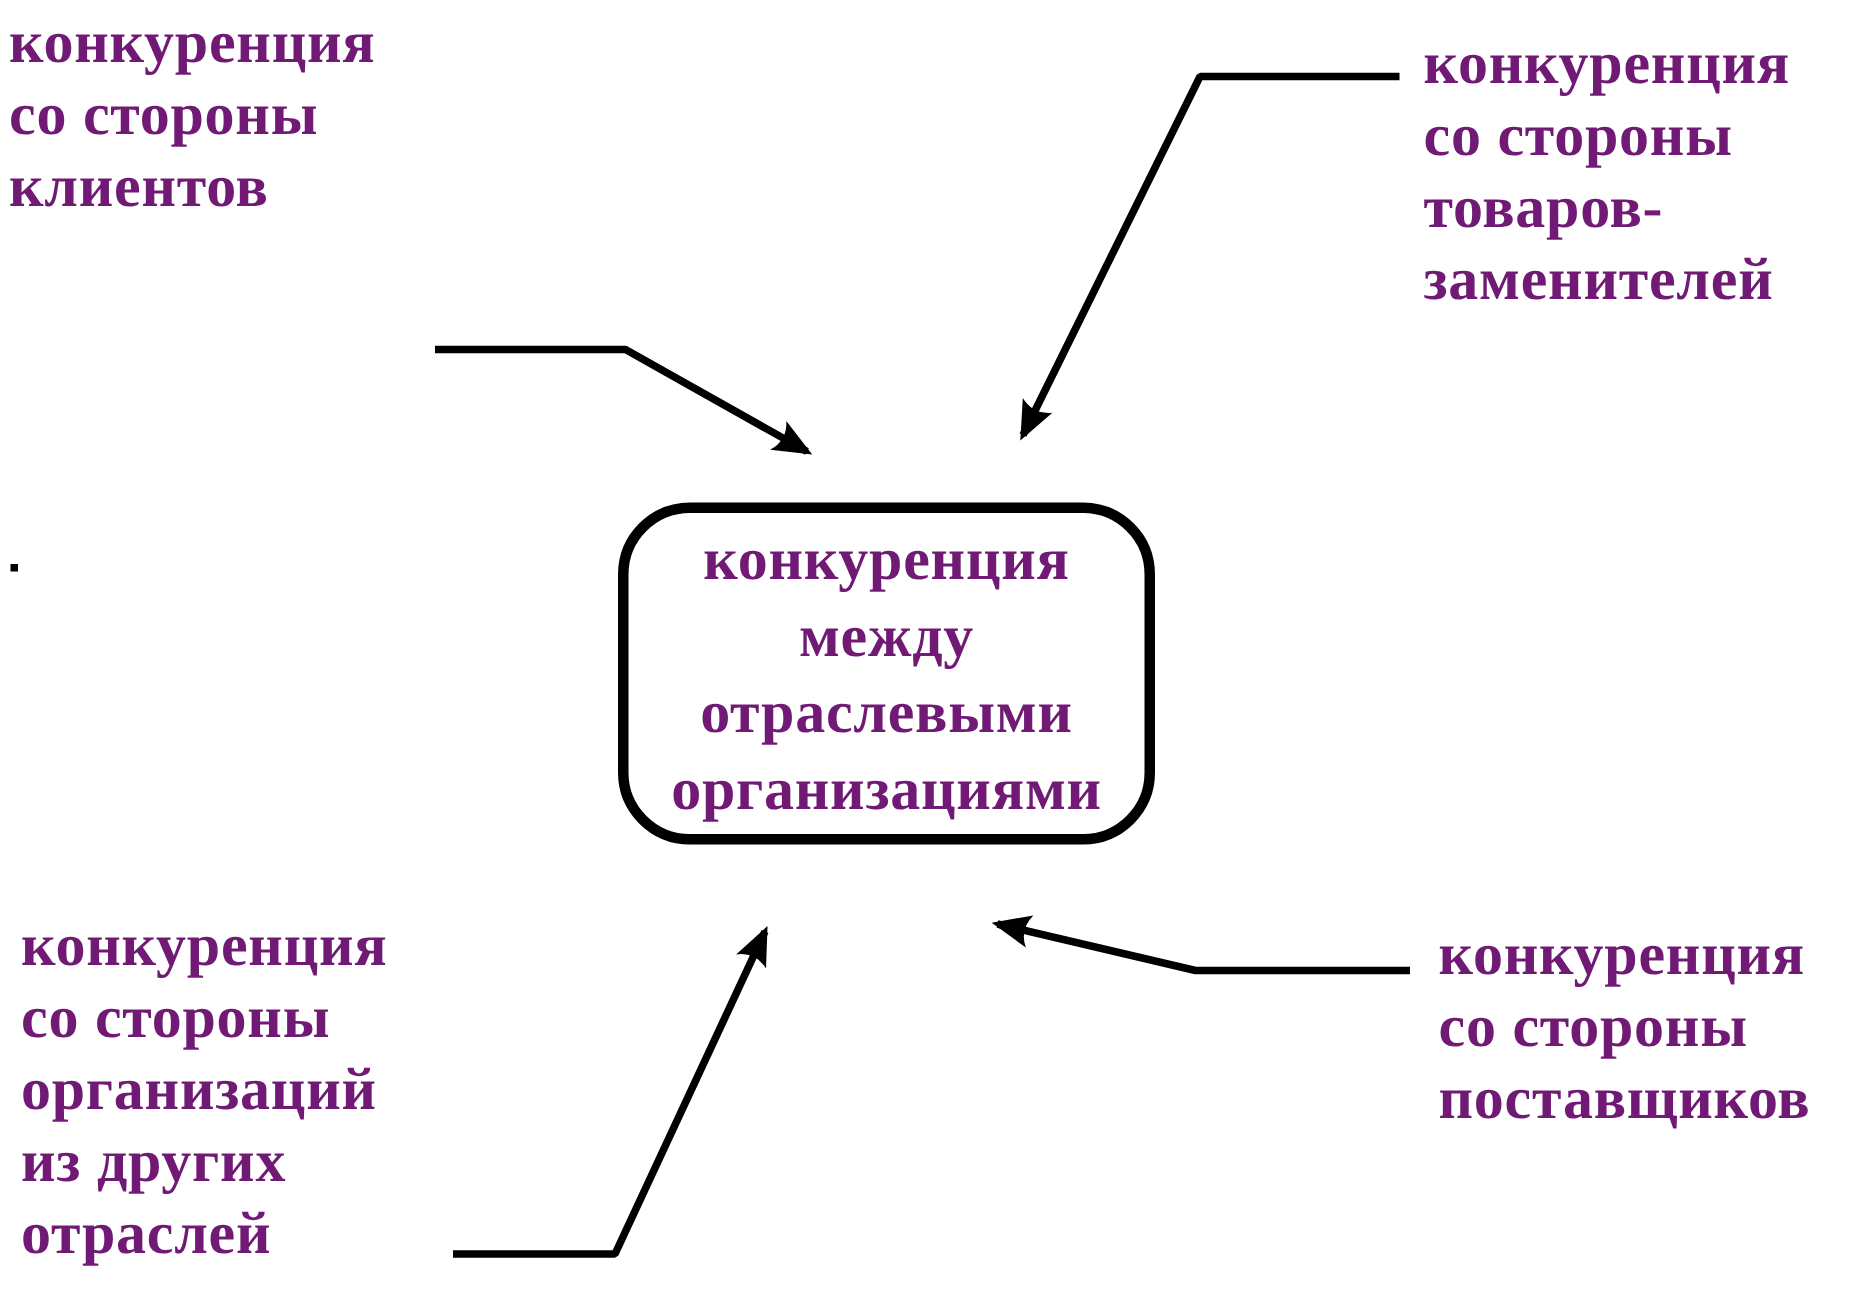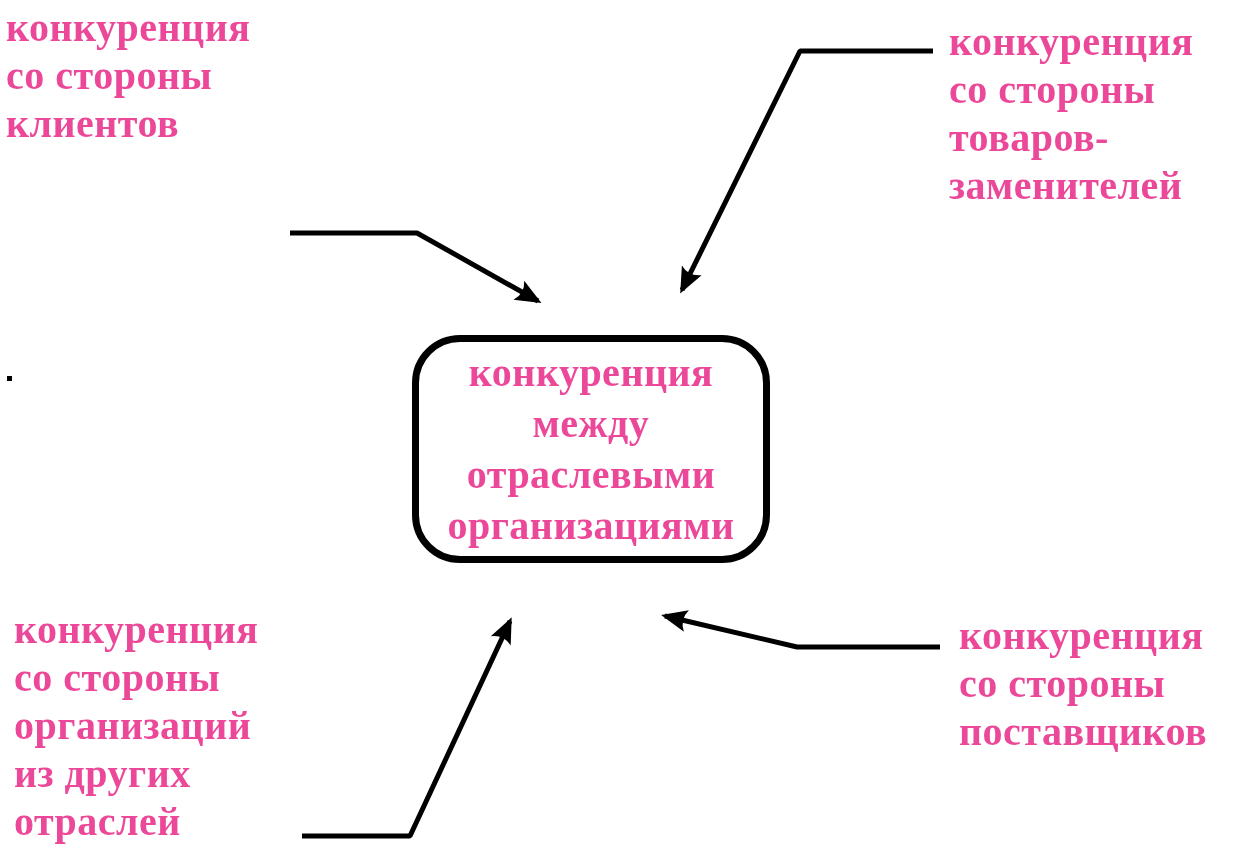--- a/index.html
+++ b/index.html
@@ -7,21 +7,21 @@
     padding: 0;
     background: #ffffff;
   }
   .canvas {
     position: relative;
     width: 1233px;
     height: 859px;
     background: #ffffff;
     overflow: hidden;
     font-family: "Liberation Serif", "DejaVu Serif", serif;
-    color: #ec4899;
+    color: #701a75;
   }
   .arrows-layer {
     position: absolute;
     left: 0;
     top: 0;
     width: 1233px;
     height: 859px;
   }
   .node-label {
     position: absolute;

